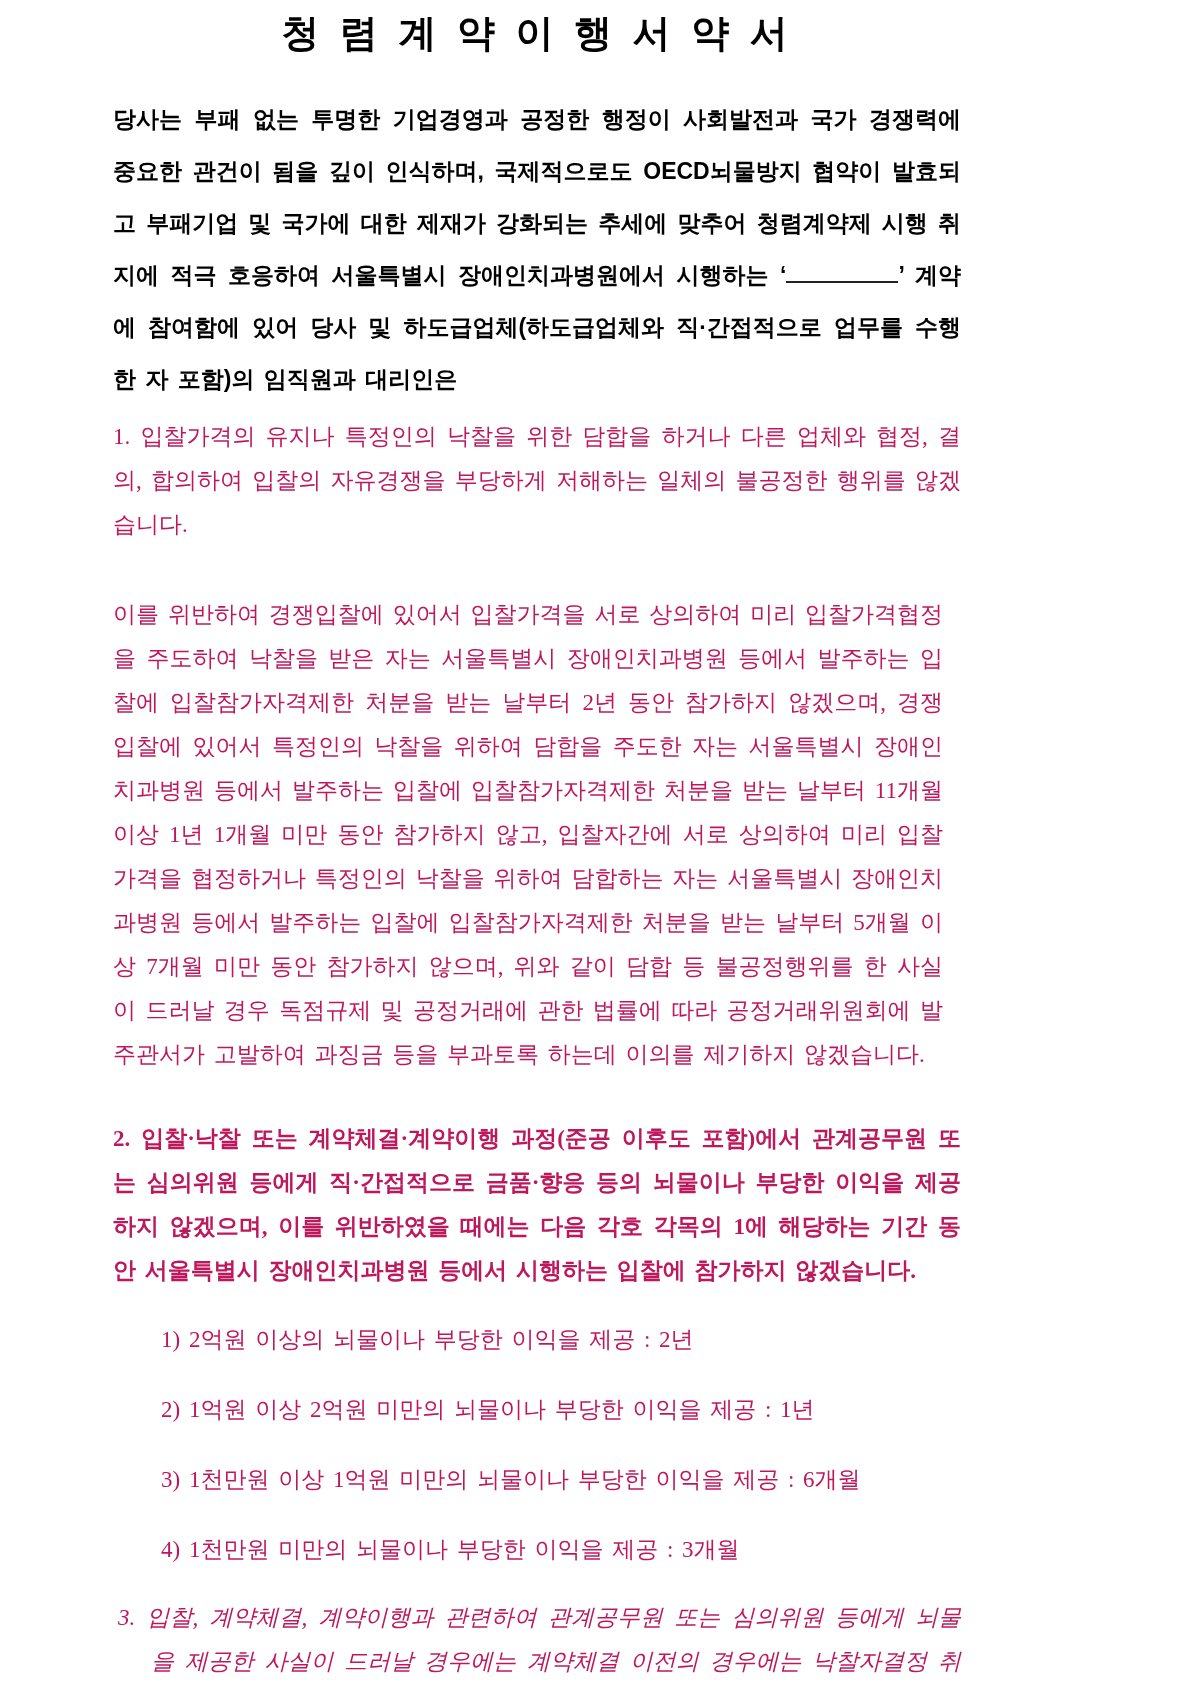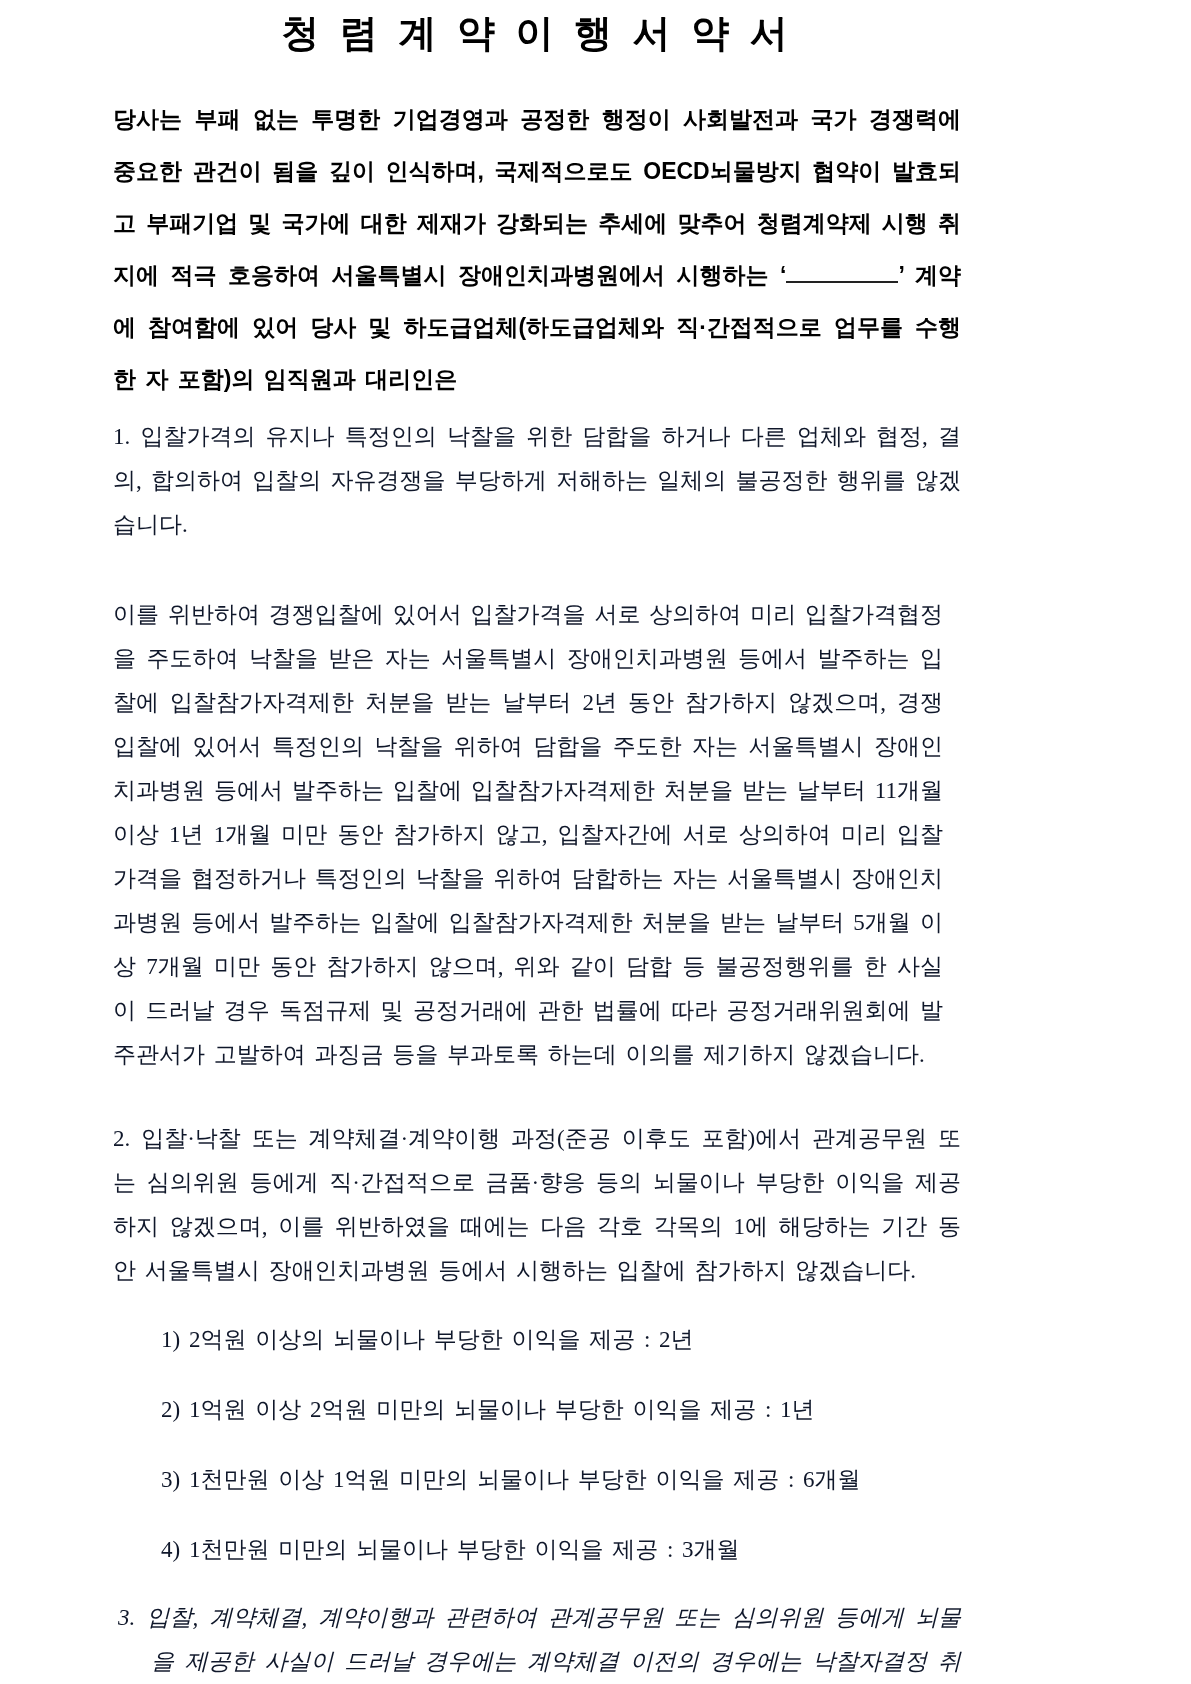--- a/index.html
+++ b/index.html
@@ -48,25 +48,25 @@
     border-bottom: 2px solid #222222;
     vertical-align: baseline;
   }
   
   .body-text {
     font-family: "Liberation Serif", "DejaVu Serif", serif;
     font-size: 23px;
     line-height: 44px;
     text-align: justify;
     word-spacing: 3px;
-    color: #0f172a;
+    color: #be185d;
   }
   .clause-1 { margin: 10px 0 0 0; }
   .violation { margin: 46px 18px 0 0; }
-  .clause-2 { margin: 40px 0 0 0; }
+  .clause-2 { margin: 40px 0 0 0; font-weight: bold; }
   .penalty-list { margin: 10px 0 0 0; }
   .penalty-item {
     margin-left: 48px;
     line-height: 47px;
     text-align: left;
   }
   .clause-hanging {
     margin: 16px 0 0 5px;
     padding-left: 33px;
     text-indent: -33px;

